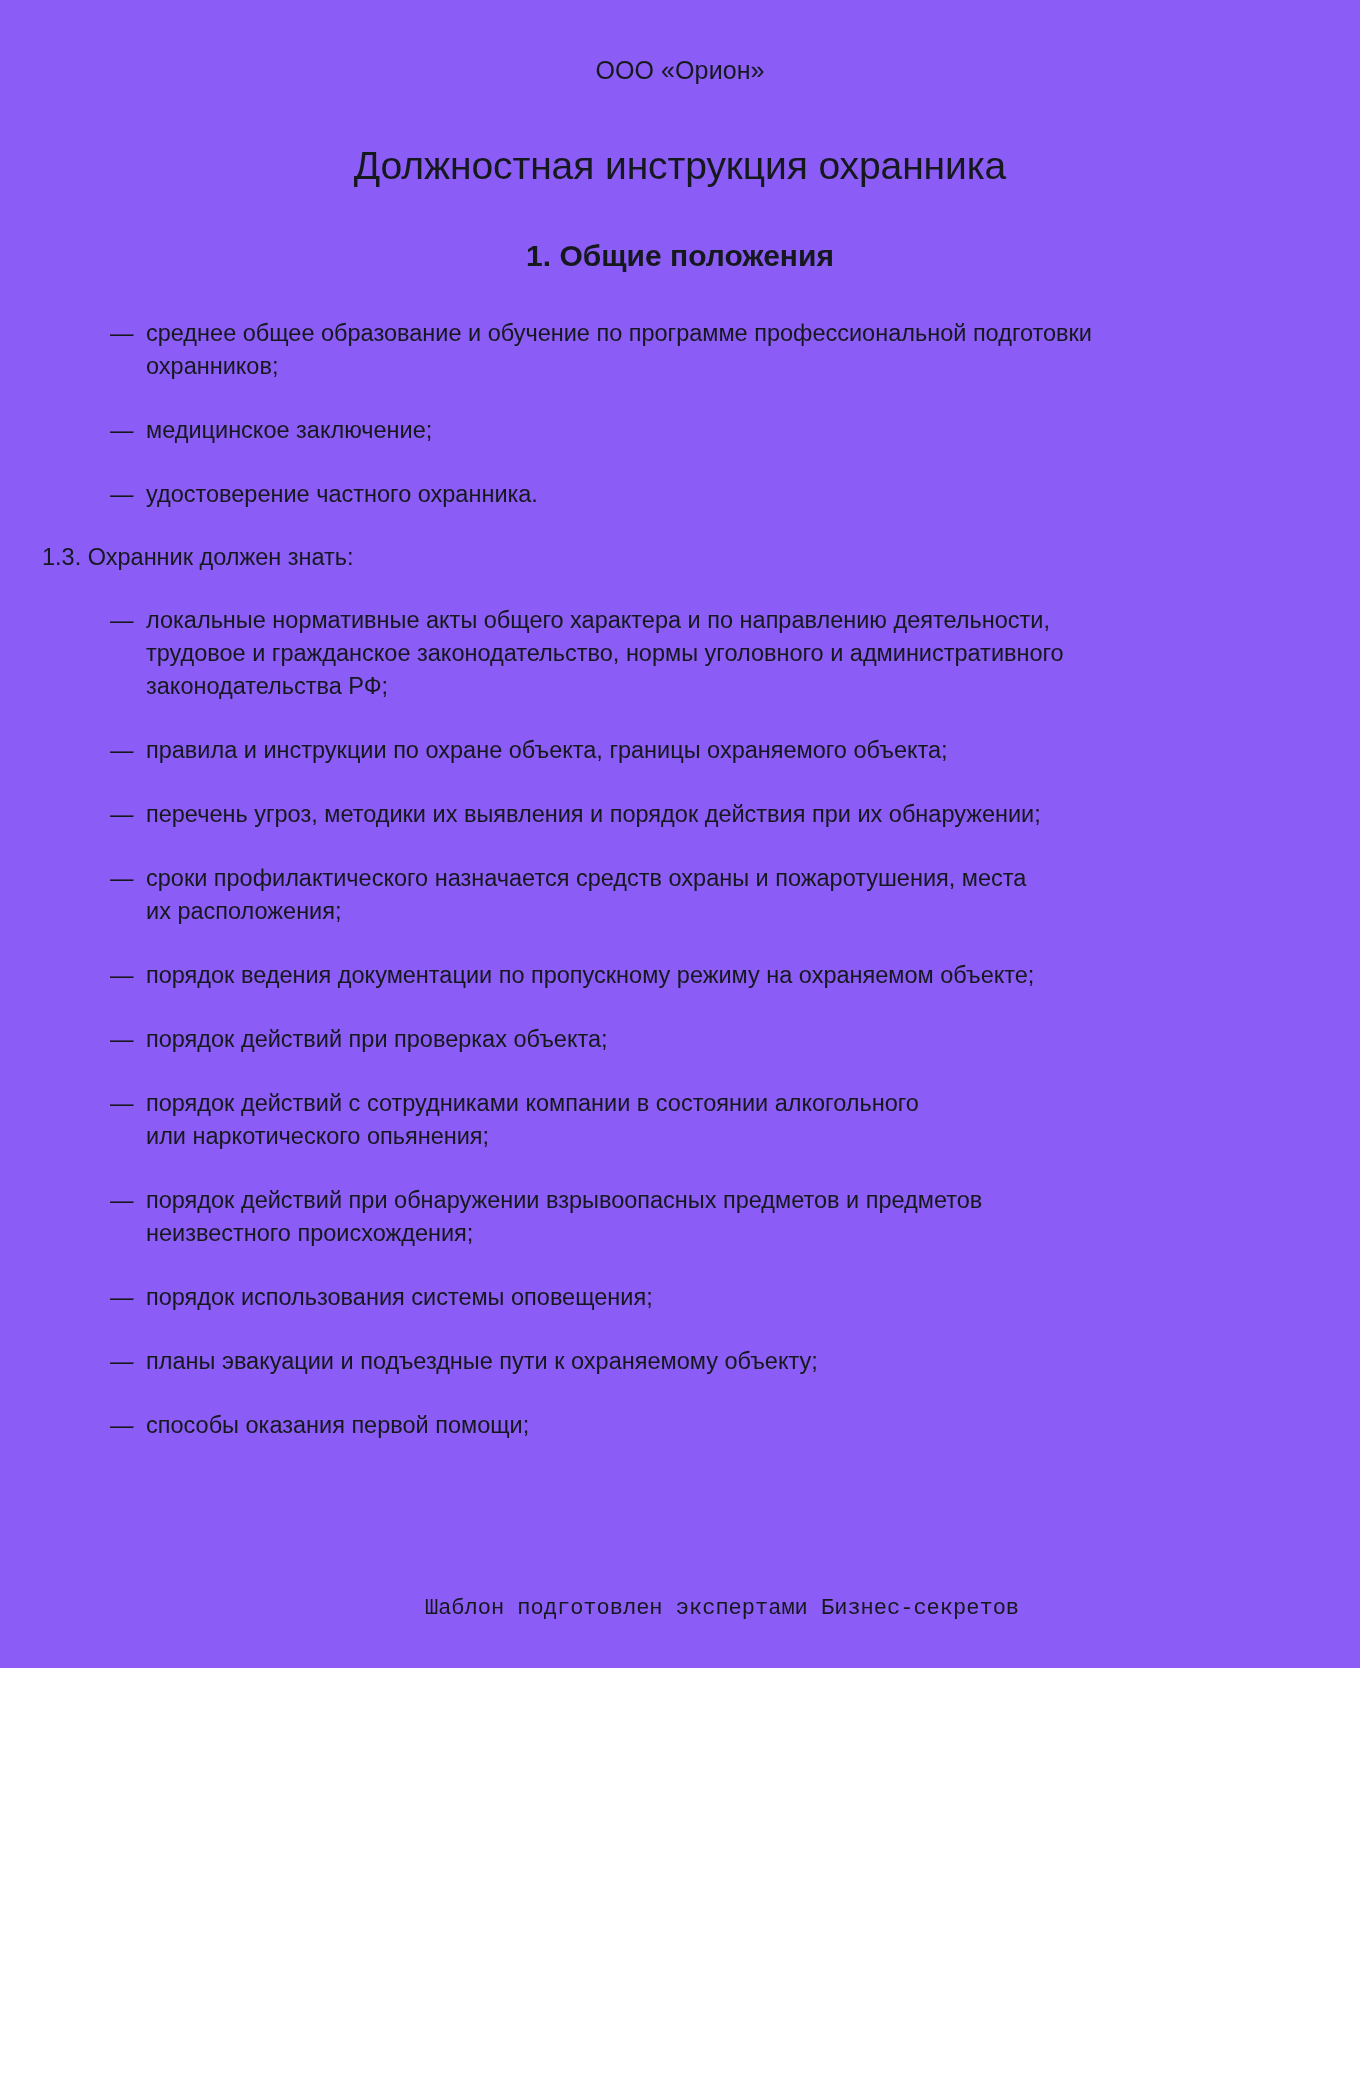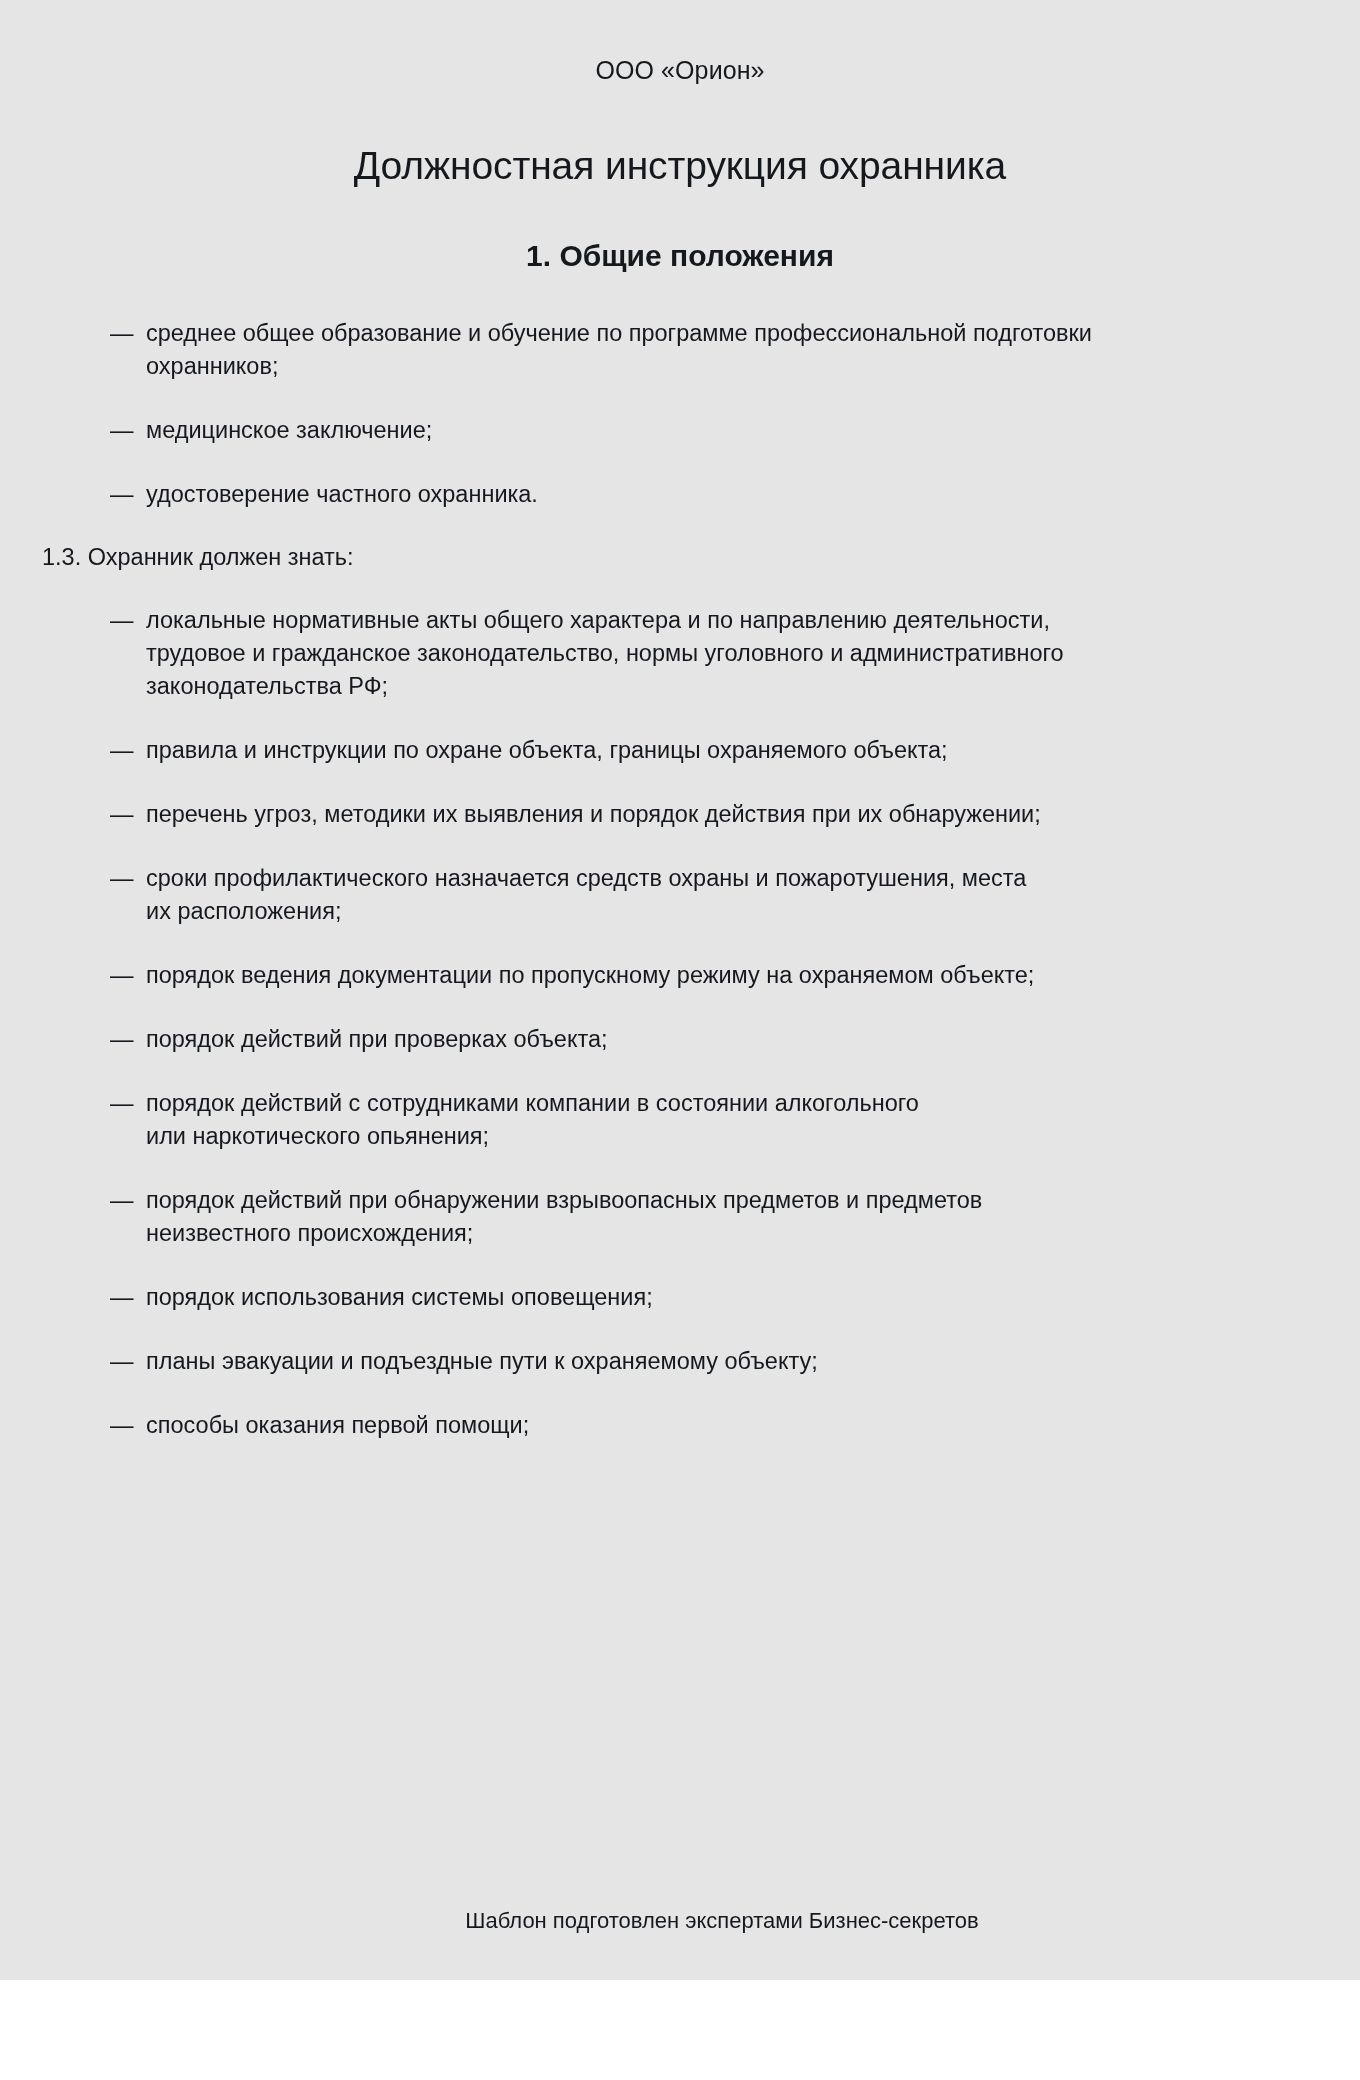--- a/index.html
+++ b/index.html
@@ -11,24 +11,24 @@
     width: 1360px;
     min-height: 2080px;
     font-family: "Liberation Sans", sans-serif;
     color: #15191e;
     -webkit-font-smoothing: antialiased;
   }
 
   .page {
     position: relative;
     width: 1360px;
-    height: 1980px;
+    height: 1668px;
     box-sizing: border-box;
     padding: 0 42px;
-    background: #e5e5e5;
+    background: #8b5cf6;
     overflow: hidden;
   }
 
   
   .org-line {
     text-align: center;
     font-size: 25px;
     line-height: 32px;
     padding-top: 54px;
     letter-spacing: 0.1px;
@@ -115,20 +115,21 @@
   
   .footer {
     position: absolute;
     left: 0;
     right: 0;
     bottom: 44px;
     text-align: center;
     font-size: 22px;
     line-height: 30px;
     padding-left: 84px;
+    font-family: Liberation Mono, monospace;
   }
 </style>
 </head>
 <body>
 
 <div class="page">
 
   <div class="org-line">ООО «Орион»</div>
 
 

